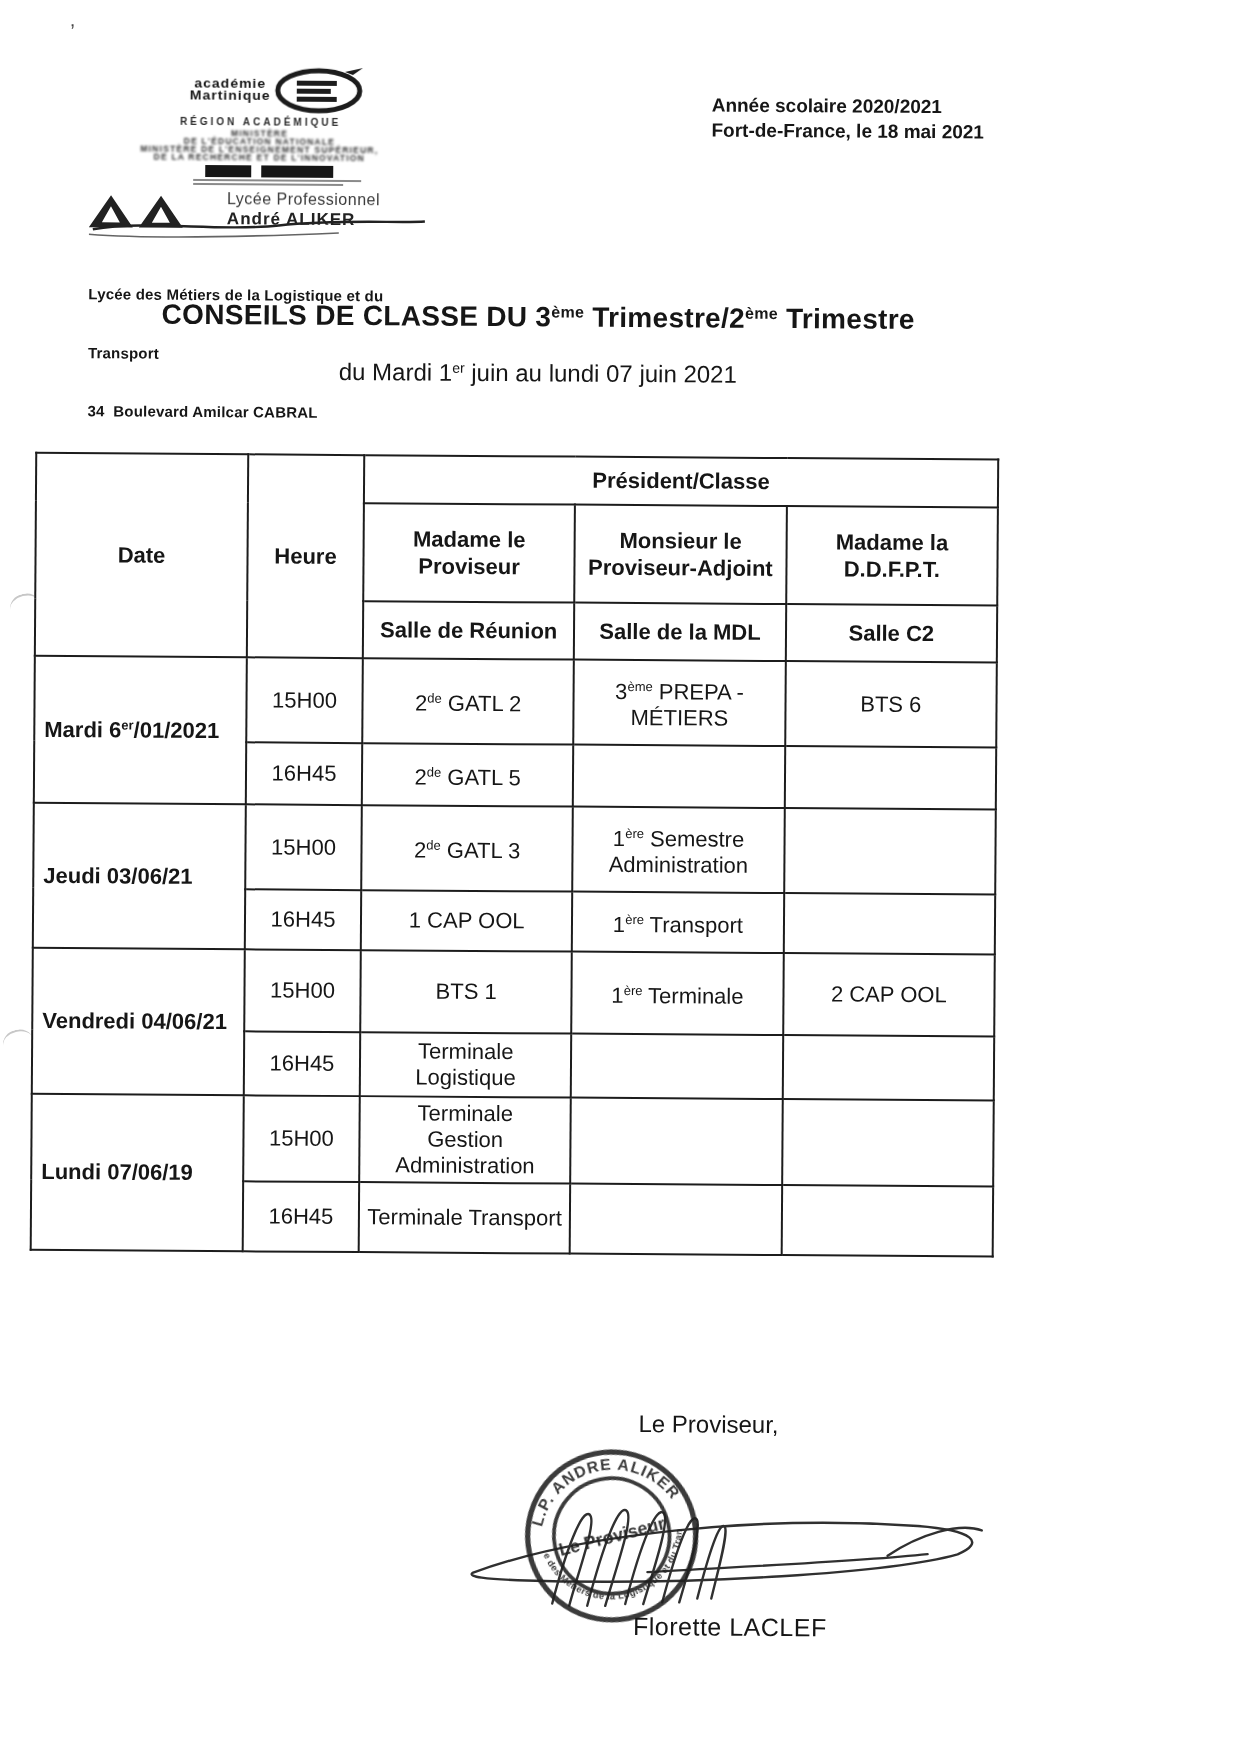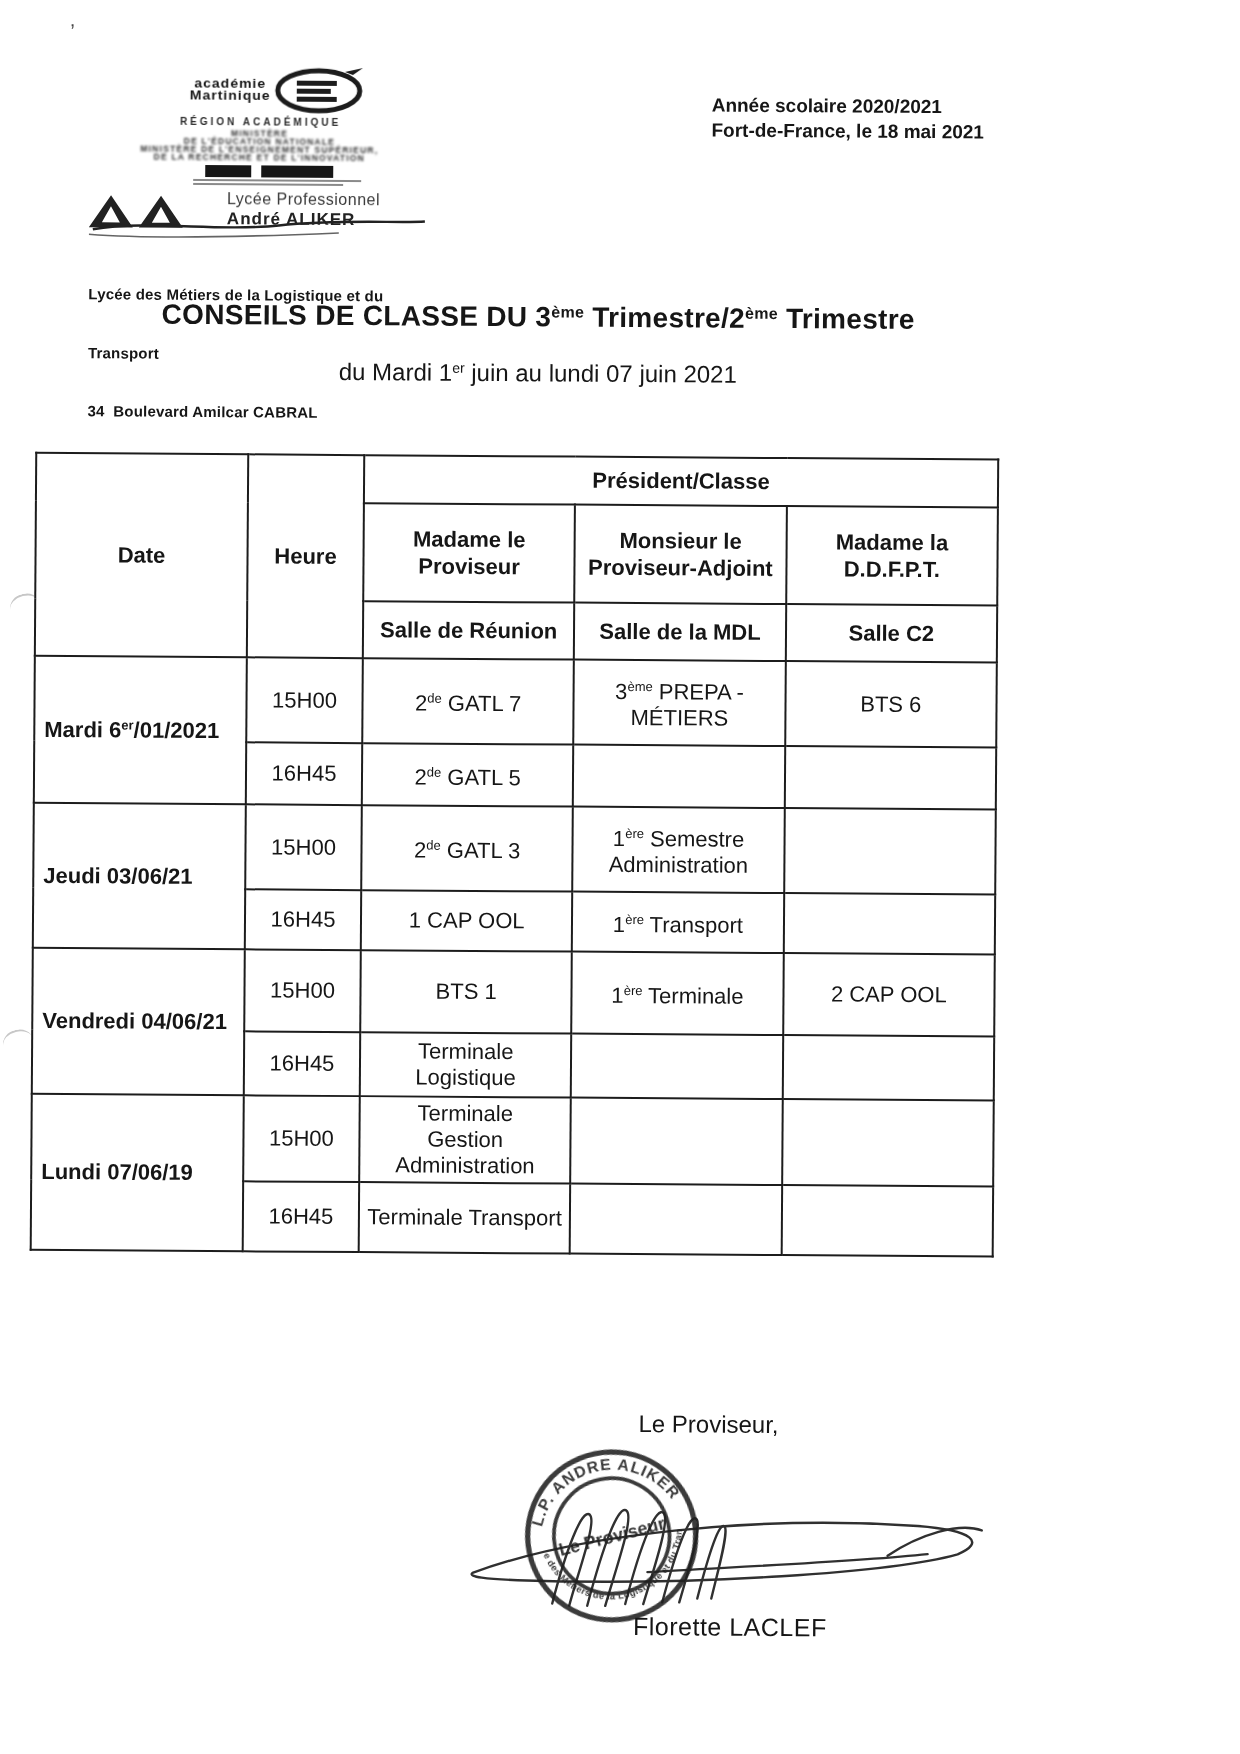--- a/index.html
+++ b/index.html
@@ -181,21 +181,21 @@
         <td class="th">Salle de la MDL</td>
         <td class="th">Salle C2</td>
       </tr>
 
       <tr class="rh-a">
         <td class="date-cell" rowspan="2">
           <span>Mardi 6</span><sup>er</sup><span>/01/2021</span>
         </td>
         <td>15H00</td>
         <td>
-          <span class="cl"><span>2</span><sup>de</sup><span> GATL 7</span></span>
+          <span class="cl"><span>2</span><sup>de</sup><span> GATL 2</span></span>
         </td>
         <td>
           <span class="cl"><span>3</span><sup>ème</sup><span> PREPA -</span></span>
           <div class="l2">MÉTIERS</div>
         </td>
         <td>
           <span class="cl">BTS 6</span>
         </td>
       </tr>
       <tr class="rh-b">

